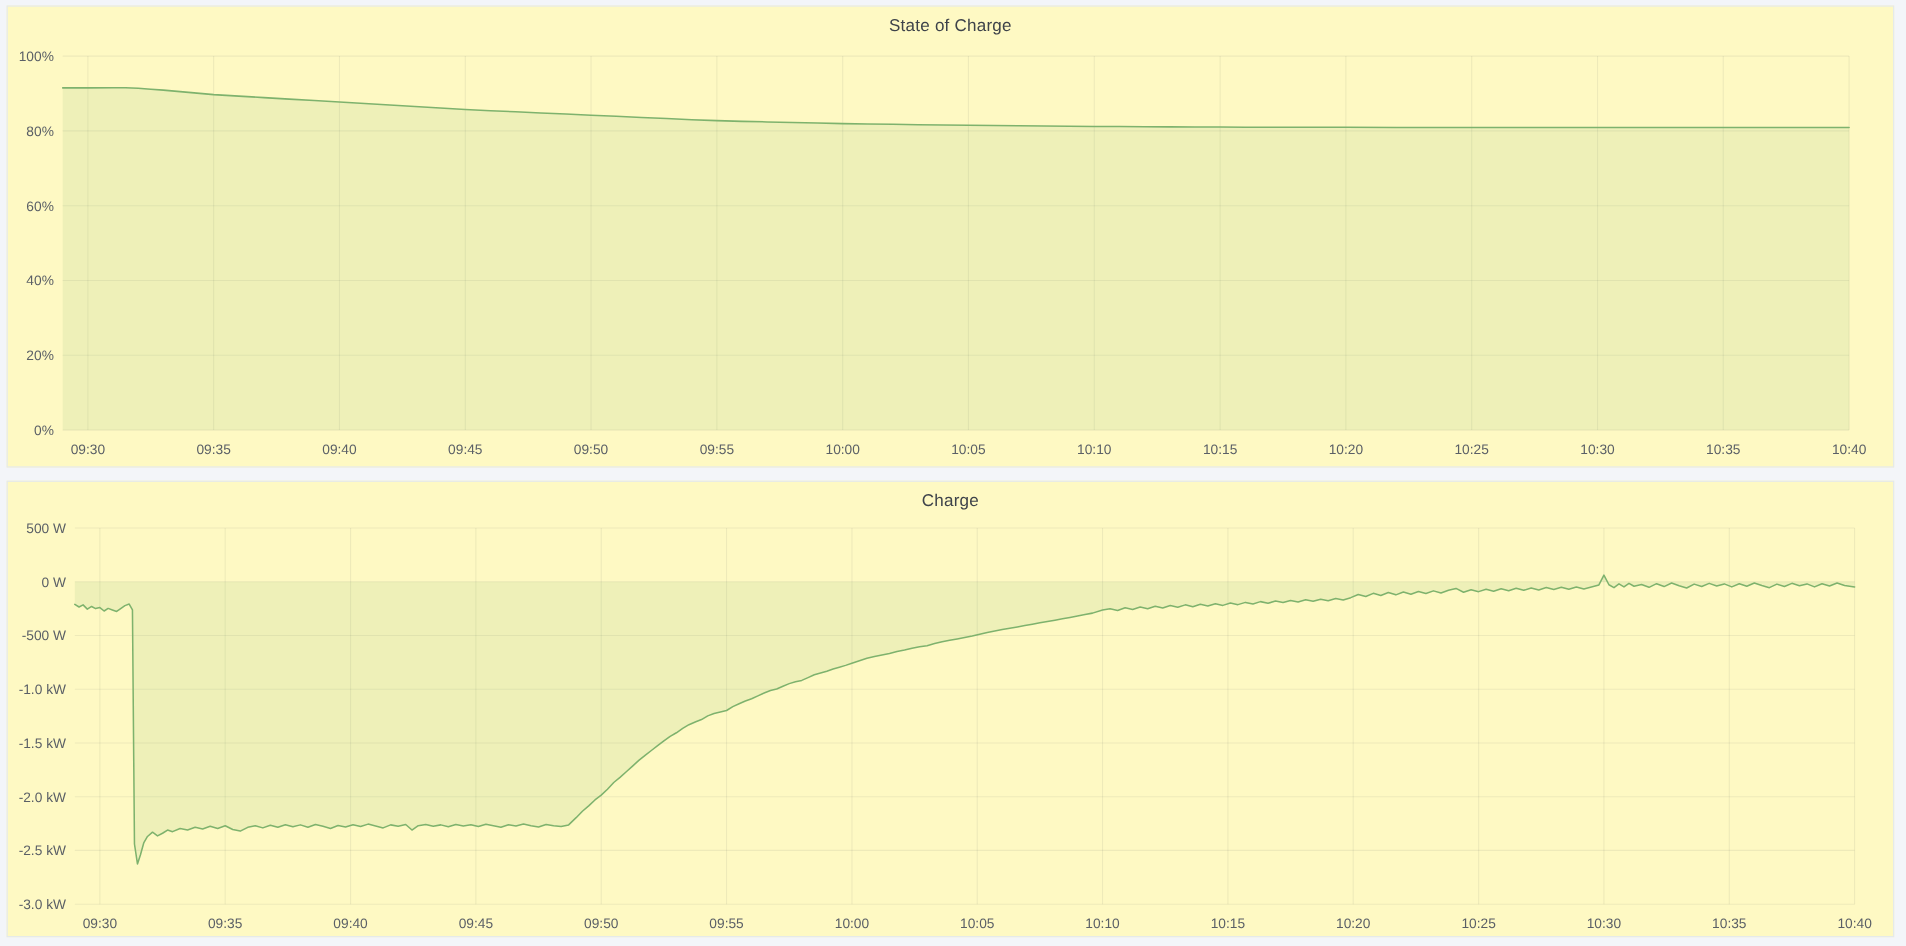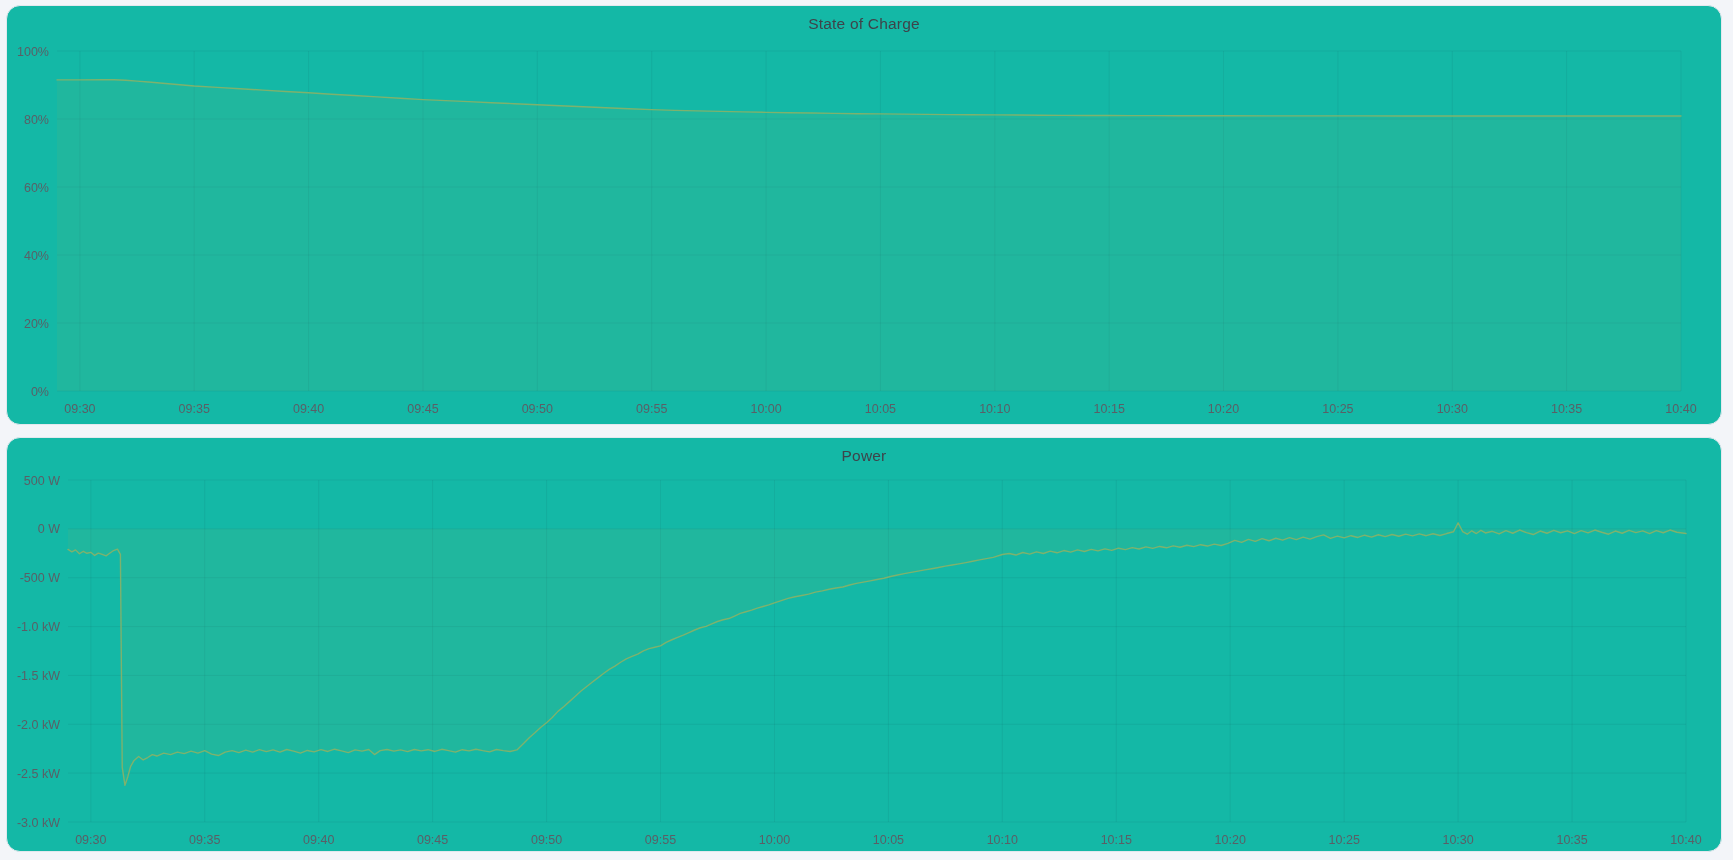--- a/index.html
+++ b/index.html
@@ -3,21 +3,21 @@
 <meta charset="utf-8">
 <style>
   html,body{margin:0;padding:0}
   body{
     width:1733px;height:860px;overflow:hidden;position:relative;
     background:#f3f5f9;
     font-family:"Liberation Sans",sans-serif;
   }
   .panel{
     position:absolute;left:6px;width:1714px;
-    background:#14b8a6;border:1px solid #e3e8ee;border-radius:14px;
+    background:#fef9c3;border:1px solid #e3e8ee;border-radius:0;
   }
   #panel-soc{top:5px;height:418px}
   #panel-power{top:437px;height:413px}
   .panel-title{
     position:absolute;top:9px;left:0;right:0;text-align:center;
     font-size:15.5px;font-weight:500;color:#3e434a;letter-spacing:.2px;
   }
   .chart-svg{position:absolute;top:0;left:0}
   .tick{font-size:12.5px;fill:#5a5f66}
 </style>
@@ -68,21 +68,21 @@
       <text x="1330.9" y="407" text-anchor="middle" class="tick">10:25</text>
       <text x="1445.3" y="407" text-anchor="middle" class="tick">10:30</text>
       <text x="1559.6" y="407" text-anchor="middle" class="tick">10:35</text>
       <text x="1674.0" y="407" text-anchor="middle" class="tick">10:40</text>
       <path d="M50.00 73.90L72.87 73.90L95.75 73.73L107.18 73.73L118.62 74.24L130.06 75.09L141.49 75.94L164.37 77.98L187.24 80.02L210.11 81.38L232.99 82.74L255.86 84.10L278.73 85.46L301.61 86.82L324.48 88.18L347.35 89.54L370.23 90.90L393.10 92.26L415.97 93.62L438.85 94.64L461.72 95.66L484.59 96.68L507.46 97.70L530.34 98.72L553.21 99.74L576.08 100.76L598.96 101.78L621.83 102.80L644.70 103.65L667.58 104.33L690.45 104.84L713.32 105.35L736.20 105.86L759.07 106.37L781.94 106.71L804.82 107.05L827.69 107.39L850.56 107.73L873.44 107.90L896.31 108.17L919.18 108.38L942.06 108.58L964.93 108.75L987.80 108.92L1010.68 109.06L1033.55 109.19L1056.42 109.33L1079.30 109.43L1102.17 109.53L1125.04 109.60L1147.92 109.67L1170.79 109.70L1193.66 109.74L1216.54 109.77L1262.28 109.84L1308.03 109.87L1353.77 109.91L1399.52 109.94L1445.27 109.94L1491.01 109.94L1536.76 109.94L1582.51 109.94L1628.25 109.94L1674.00 109.94L1674.00 385.00L50.00 385.00Z" fill="rgba(126,178,109,0.12)" stroke="none"></path>
       <path d="M50.00 73.90L72.87 73.90L95.75 73.73L107.18 73.73L118.62 74.24L130.06 75.09L141.49 75.94L164.37 77.98L187.24 80.02L210.11 81.38L232.99 82.74L255.86 84.10L278.73 85.46L301.61 86.82L324.48 88.18L347.35 89.54L370.23 90.90L393.10 92.26L415.97 93.62L438.85 94.64L461.72 95.66L484.59 96.68L507.46 97.70L530.34 98.72L553.21 99.74L576.08 100.76L598.96 101.78L621.83 102.80L644.70 103.65L667.58 104.33L690.45 104.84L713.32 105.35L736.20 105.86L759.07 106.37L781.94 106.71L804.82 107.05L827.69 107.39L850.56 107.73L873.44 107.90L896.31 108.17L919.18 108.38L942.06 108.58L964.93 108.75L987.80 108.92L1010.68 109.06L1033.55 109.19L1056.42 109.33L1079.30 109.43L1102.17 109.53L1125.04 109.60L1147.92 109.67L1170.79 109.70L1193.66 109.74L1216.54 109.77L1262.28 109.84L1308.03 109.87L1353.77 109.91L1399.52 109.94L1445.27 109.94L1491.01 109.94L1536.76 109.94L1582.51 109.94L1628.25 109.94L1674.00 109.94" fill="none" stroke="#7eb26d" stroke-width="1.4" stroke-linejoin="round" stroke-linecap="round"></path>
     </svg>
 </div>
 
 <div id="panel-power" class="panel">
-  <div class="panel-title">Power</div>
+  <div class="panel-title">Charge</div>
   <svg class="chart-svg" id="svg-power" width="1714" height="413">
       <line x1="61" x2="1679" y1="42.0" y2="42.0" stroke="rgba(30,40,50,0.07)" stroke-width="1"></line>
       <line x1="61" x2="1679" y1="90.9" y2="90.9" stroke="rgba(30,40,50,0.07)" stroke-width="1"></line>
       <line x1="61" x2="1679" y1="139.7" y2="139.7" stroke="rgba(30,40,50,0.07)" stroke-width="1"></line>
       <line x1="61" x2="1679" y1="188.6" y2="188.6" stroke="rgba(30,40,50,0.07)" stroke-width="1"></line>
       <line x1="61" x2="1679" y1="237.4" y2="237.4" stroke="rgba(30,40,50,0.07)" stroke-width="1"></line>
       <line x1="61" x2="1679" y1="286.3" y2="286.3" stroke="rgba(30,40,50,0.07)" stroke-width="1"></line>
       <line x1="61" x2="1679" y1="335.1" y2="335.1" stroke="rgba(30,40,50,0.07)" stroke-width="1"></line>
       <line x1="61" x2="1679" y1="384.0" y2="384.0" stroke="rgba(30,40,50,0.07)" stroke-width="1"></line>
       <line x1="83.8" x2="83.8" y1="42" y2="384" stroke="rgba(30,40,50,0.07)" stroke-width="1"></line>

